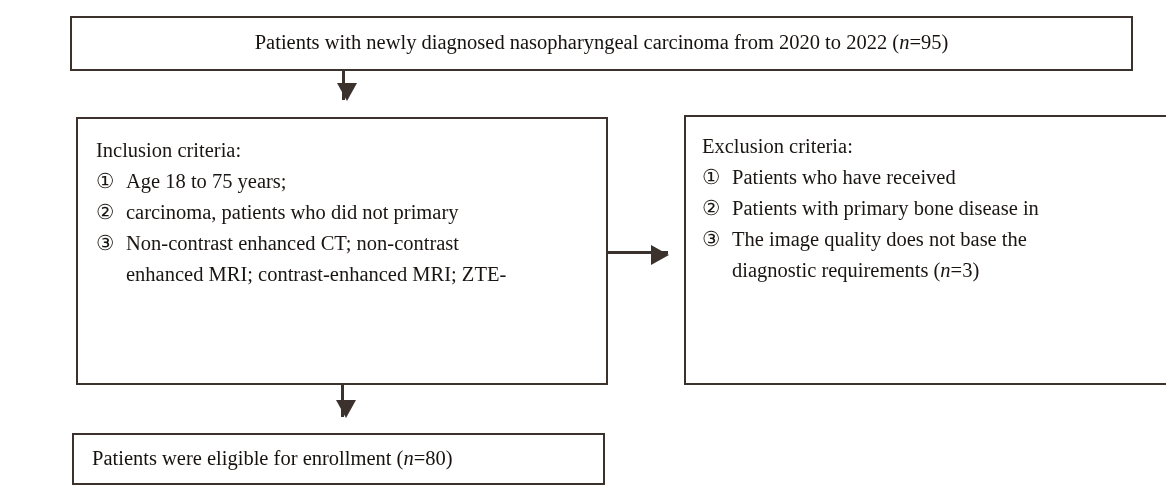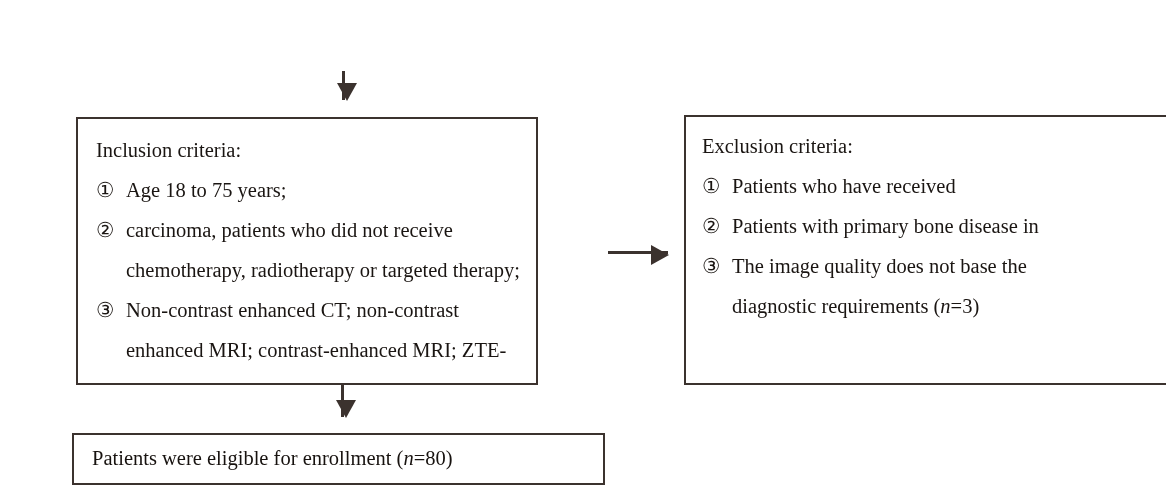--- a/index.html
+++ b/index.html
@@ -43,21 +43,21 @@
     left: 0;
     right: 0;
     top: 14px;
     text-align: center;
   }
 
   
   #inclusion-box {
     left: 76px;
     top: 117px;
-    width: 462px;
+    width: 532px;
     height: 268px;
     padding-left: 30px;
   }
   #inclusion-box .inner {
     position: absolute;
     left: 18px;
     top: 16px;
     right: 8px;
   }
 
@@ -103,21 +103,20 @@
   .crit-marker {
     position: absolute;
     left: 0;
     top: 0;
     font-size: 20.5px;
     line-height: 31px;
   }
   .crit-line {
     white-space: nowrap;
     display: block;
-    margin-top: 9px;
   }
 
   i.nvar {
     font-style: italic;
   }
 
   
   .arrow-v {
     position: absolute;
     width: 0;
@@ -163,38 +162,40 @@
     left: 608px;
     top: 251px;
     width: 60px;
   }
 </style>
 </head>
 <body>
 
 <div id="canvas">
 
+  <div class="box" id="top-box">
+    <div class="box-text"><span>Patients with newly diagnosed nasopharyngeal carcinoma from 2020 to 2022 (</span><i class="nvar">n</i><span>=95)</span></div>
+  </div>
 
   <div class="arrow-v" id="arrow-top-to-inclusion">
     <div class="head"></div>
   </div>
 
   <div class="box" id="inclusion-box">
     <div class="inner">
       <div class="heading-line">Inclusion criteria:</div>
 
       <div class="crit-item">
         <span class="crit-marker">①</span>
         <span class="crit-line">Age 18 to 75 years;</span>
       </div>
 
       <div class="crit-item">
         <span class="crit-marker">②</span>
-        <span class="crit-line">carcinoma, patients who did not receive</span>
-        <span class="crit-line">chemotherapy, radiotherapy or targeted therapy;</span>
+        <span class="crit-line">carcinoma, patients who did not primary</span>
       </div>
 
       <div class="crit-item">
         <span class="crit-marker">③</span>
         <span class="crit-line">Non-contrast enhanced CT; non-contrast</span>
         <span class="crit-line">enhanced MRI; contrast-enhanced MRI; ZTE-</span>
       </div>
     </div>
   </div>
 

